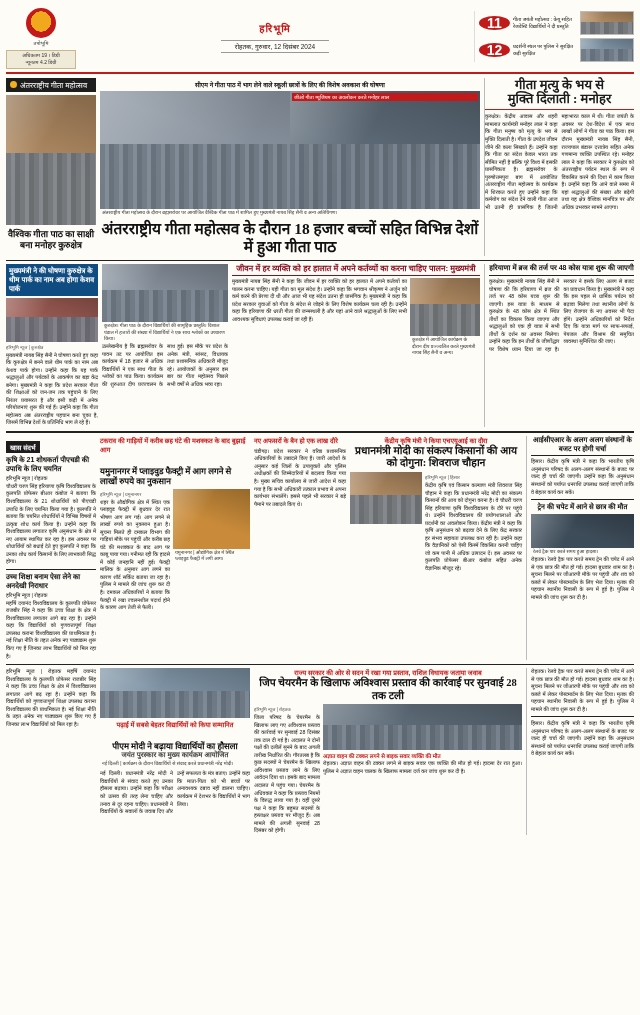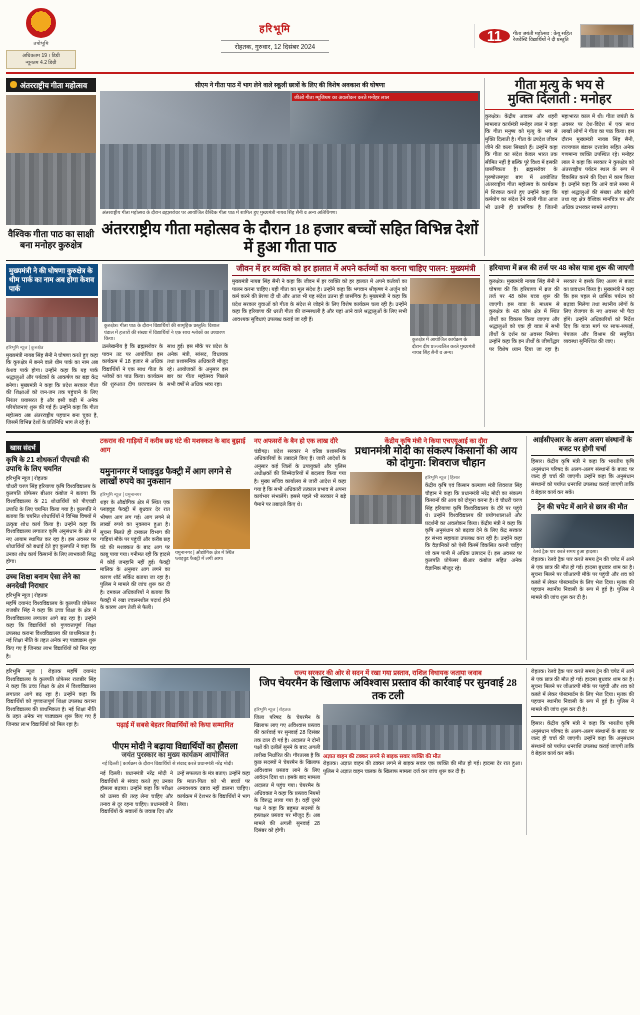--- a/index.html
+++ b/index.html
@@ -64,21 +64,21 @@
   .kicker { font-size:6.5px; color:#c21a1a; font-weight:bold; }
   .kicker-c { text-align:center; }
 
   
   .band1 { display:flex; gap:4px; margin-top:4px; }
   .b1-left { width:90px; }
   .b1-mid { flex:1; }
   .b1-right { width:150px; border-left:1px solid #bbb; }
 
   .fest-tag {
-    background:#1d1d1d; color:#fff; font-size:7.5px; font-weight:bold; padding:2px 4px;
+    background:#1d1d1d; color:#fff; font-size:7.5px; font-weight:normal; padding:2px 4px;
     display:flex; align-items:center; gap:3px;
   }
   .dot-y { width:7px;height:7px;border-radius:50%;background:#f2b01e;flex:none; }
   .centerline { font-size:6.2px; text-align:center; color:#111; margin:2px 0; font-weight:bold;}
   .bigstory {
     font-size:15.5px; font-weight:bold; line-height:1.18; text-align:center;
     font-family:"Liberation Serif", serif; margin-top:3px;
   }
 
   .rt-head { font-size:13px; font-weight:bold; color:#1b1b1b; text-align:center; line-height:1.15;
@@ -139,20 +139,27 @@
     <div class="mh-center">
       <div class="mh-sup">हरिभूमि</div>
       <div class="mh-sub">रोहतक, गुरुवार, 12 दिसंबर 2024</div>
     </div>
 
     <div class="mh-right">
       <div class="mh-promo">
         <div class="mh-num">11</div>
         <div class="mh-ptext">गीता जयंती महोत्सव : केयू सहित रेजवेस्टि विद्यार्थियों ने दी प्रस्तुति</div>
         <div class="mh-pimg ph warm">
+            <div class="people"></div>
+          </div>
+      </div>
+      <div class="mh-promo">
+        <div class="mh-num">12</div>
+        <div class="mh-ptext">प्रदर्शनी स्थल पर पुलिस ने सुरक्षित कड़ी सुरक्षित</div>
+        <div class="mh-pimg ph cool">
             <div class="people"></div>
           </div>
       </div>
     </div>
   </div>
 
   <div class="band1">
 
     <div class="b1-left">
       <div class="fest-tag">

